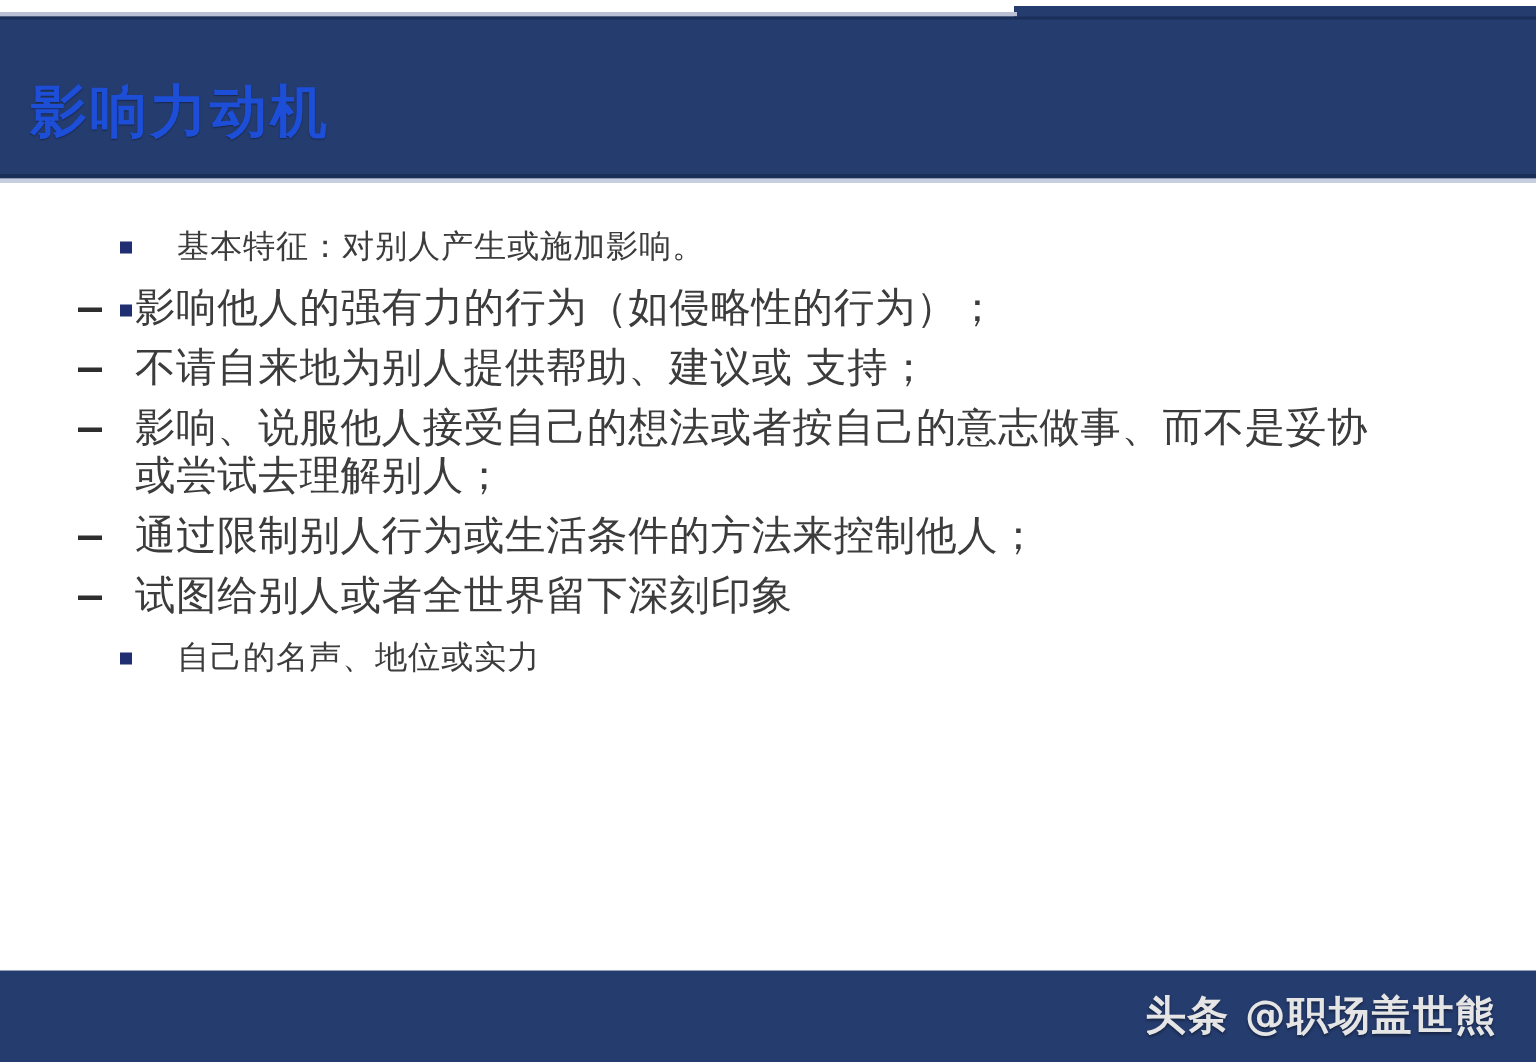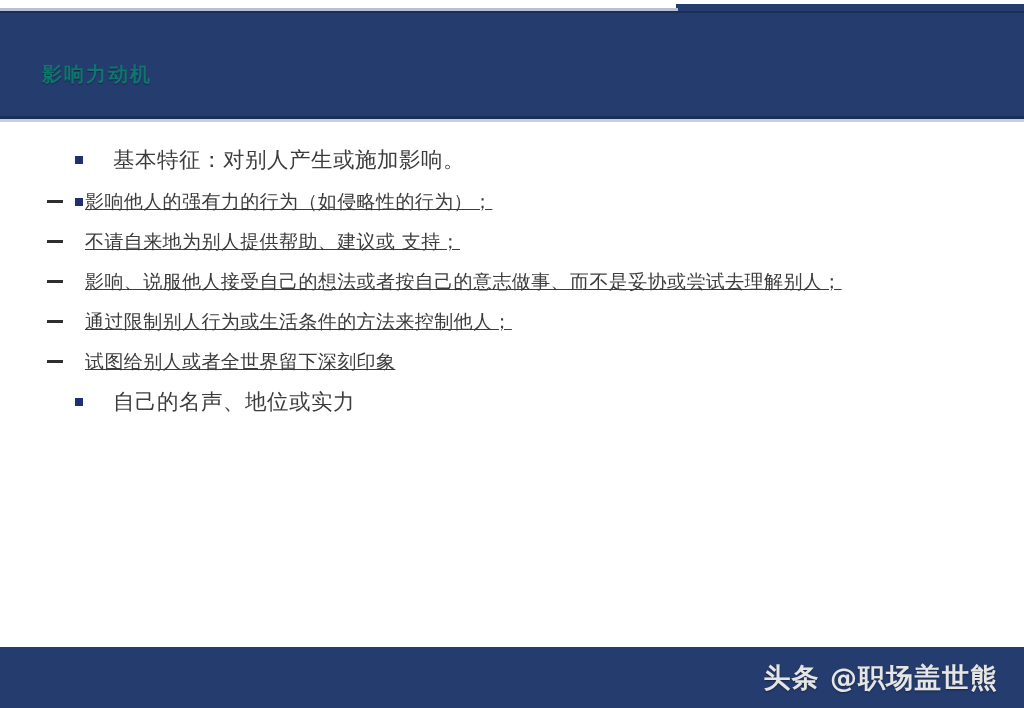--- a/index.html
+++ b/index.html
@@ -70,43 +70,43 @@
     position: absolute;
     left: 0;
     top: 119px;
     width: 1024px;
     height: 3px;
     background: #c6cee0;
   }
 
   .slide-title {
     position: absolute;
-    left: 42px;
+    left: 20px;
     top: 57px;
-    font-size: 20px;
+    font-size: 38px;
     line-height: 34px;
     font-weight: bold;
-    color: #0f766e;
+    color: #1d4ed8;
     letter-spacing: 2px;
     white-space: nowrap;
     text-shadow: 0 1px 1px rgba(0,0,0,0.35);
   }
 
   
   .body-area {
     position: absolute;
     left: 0;
     top: 140px;
     width: 1024px;
     height: 500px;
   }
 
   .bullet-list {
     list-style: none;
-    margin: 3px;
+    margin: 8px;
     padding: 0;
   }
 
   .lvl1 {
     position: relative;
     padding-left: 48px;
     margin: 0 0 9px 62px;
     color: #3c3c3c;
     font-size: 21.5px;
     line-height: 33px;
@@ -125,25 +125,24 @@
     list-style: none;
     margin: 4px 0 4px 0;
     padding: 0;
   }
 
   .lvl2 {
     position: relative;
     padding-left: 44px;
     margin: 0 0 8px 38px;
     color: #3c3c3c;
-    font-size: 19px;
+    font-size: 27px;
     line-height: 32px;
     letter-spacing: 0.4px;
     max-width: 830px;
-    text-decoration: underline;
   }
   .lvl2 > .marker-dash {
     position: absolute;
     left: 6px;
     top: 15px;
     width: 16px;
     height: 3px;
     background: #2e2e2e;
   }
 

